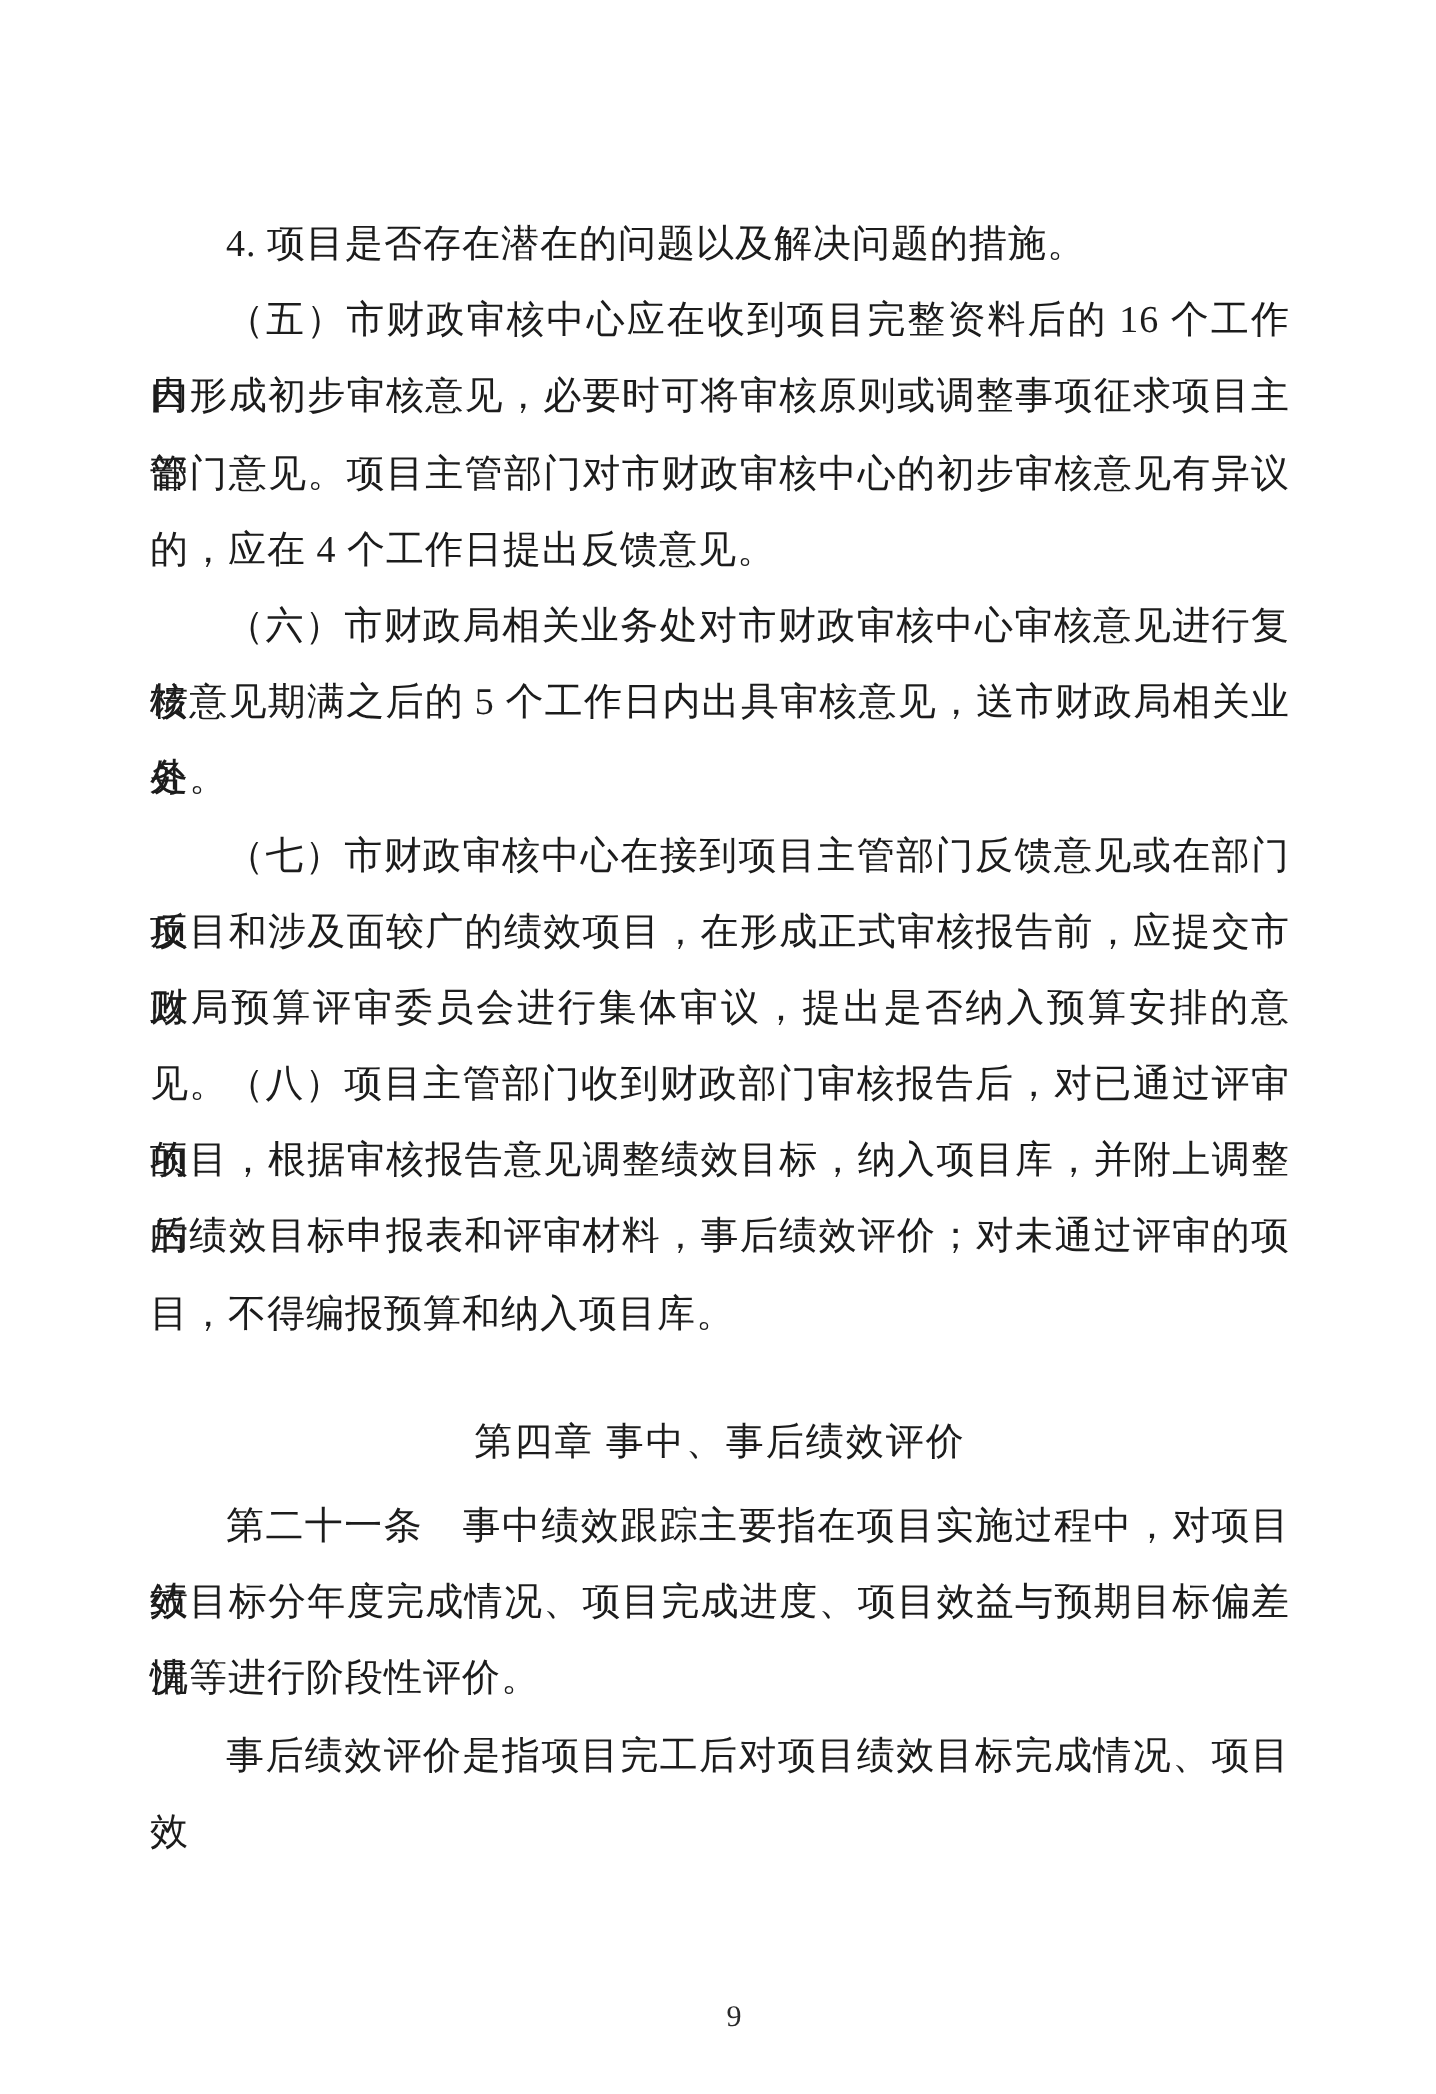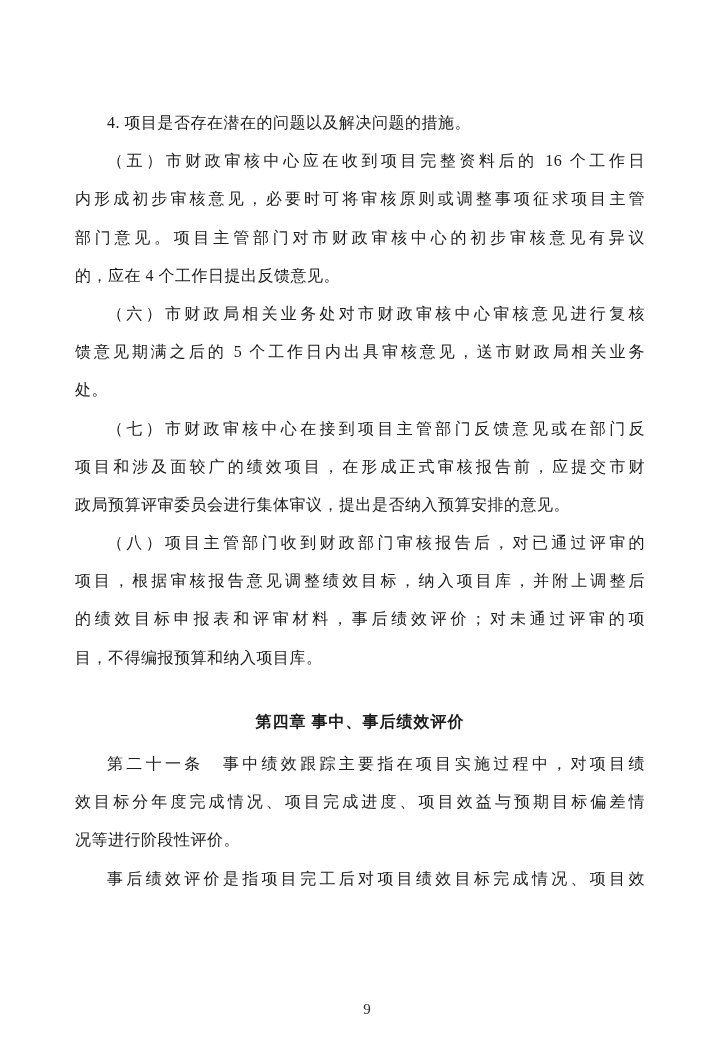--- a/index.html
+++ b/index.html
@@ -17,34 +17,34 @@
     color: #1c1c1c;
   }
   .content {
     position: absolute;
     left: 75px;
     top: 104px;
     width: 570px;
   }
   .para { margin: 0; }
   .line {
-    font-size: 16px;
+    font-size: 19px;
     line-height: 38.2px;
     height: 38.2px;
     text-align: justify;
     letter-spacing: 0.5px;
   }
   .line.fill { text-align-last: justify; }
   .line.last { text-align-last: left; }
   .line.indent { text-indent: 2em; }
   .heading { margin: 26px 0 4px 0; }
   .heading .line {
     text-align: center;
     text-align-last: center;
-    font-weight: bold;
+    font-weight: normal;
     letter-spacing: 1px;
   }
   .page-number {
     position: absolute;
     left: 16px;
     right: 0;
     top: 999px;
     text-align: center;
     font-size: 15px;
     line-height: 20px;

